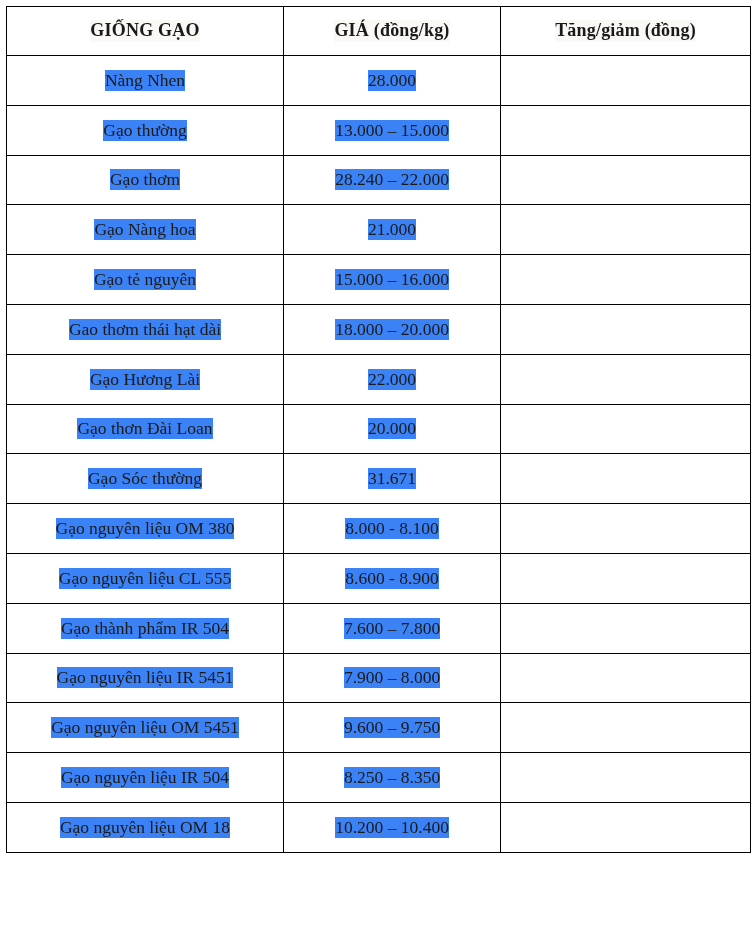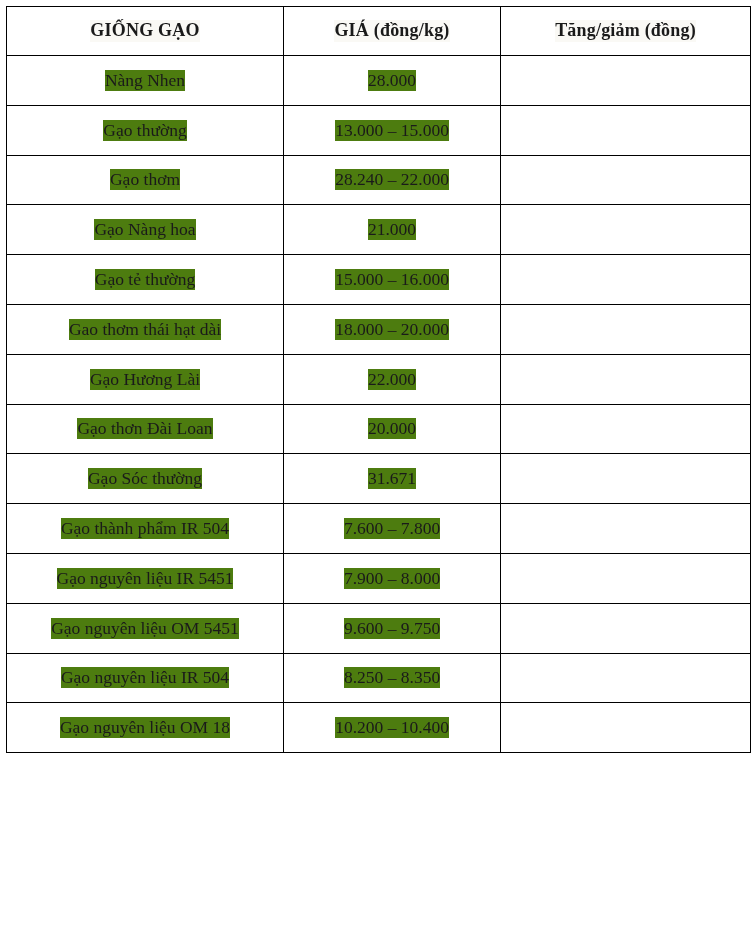--- a/index.html
+++ b/index.html
@@ -49,21 +49,21 @@
   table.price-table tbody td {
     height: 48.8px;
     font-weight: normal;
     font-size: 17.5px;
   }
   table.price-table tbody td.delta-cell {
     font-size: 17.5px;
   }
   .cell-text {
     display: inline-block;
-    background: #4d7c0f;
+    background: #3b82f6;
     line-height: 1.2;
     white-space: nowrap;
   }
   thead .cell-text {
     background: #faf9f5;
   }
 </style>
 </head>
 <body>
 
@@ -102,21 +102,21 @@
           <td><span class="cell-text">Gạo thơm</span></td>
           <td><span class="cell-text">28.240 – 22.000</span></td>
           <td class="delta-cell"><span class="cell-text"></span></td>
         </tr>
         <tr>
           <td><span class="cell-text">Gạo Nàng hoa</span></td>
           <td><span class="cell-text">21.000</span></td>
           <td class="delta-cell"><span class="cell-text"></span></td>
         </tr>
         <tr>
-          <td><span class="cell-text">Gạo tẻ thường</span></td>
+          <td><span class="cell-text">Gạo tẻ nguyên</span></td>
           <td><span class="cell-text">15.000 – 16.000</span></td>
           <td class="delta-cell"><span class="cell-text"></span></td>
         </tr>
         <tr>
           <td><span class="cell-text">Gao thơm thái hạt dài</span></td>
           <td><span class="cell-text">18.000 – 20.000</span></td>
           <td class="delta-cell"><span class="cell-text"></span></td>
         </tr>
         <tr>
           <td><span class="cell-text">Gạo Hương Lài</span></td>
@@ -124,20 +124,30 @@
           <td class="delta-cell"><span class="cell-text"></span></td>
         </tr>
         <tr>
           <td><span class="cell-text">Gạo thơn Đài Loan</span></td>
           <td><span class="cell-text">20.000</span></td>
           <td class="delta-cell"><span class="cell-text"></span></td>
         </tr>
         <tr>
           <td><span class="cell-text">Gạo Sóc thường</span></td>
           <td><span class="cell-text">31.671</span></td>
+          <td class="delta-cell"><span class="cell-text"></span></td>
+        </tr>
+        <tr>
+          <td><span class="cell-text">Gạo nguyên liệu OM 380</span></td>
+          <td><span class="cell-text">8.000 - 8.100</span></td>
+          <td class="delta-cell"><span class="cell-text"></span></td>
+        </tr>
+        <tr>
+          <td><span class="cell-text">Gạo nguyên liệu CL 555</span></td>
+          <td><span class="cell-text">8.600 - 8.900</span></td>
           <td class="delta-cell"><span class="cell-text"></span></td>
         </tr>
         <tr>
           <td><span class="cell-text">Gạo thành phẩm IR 504</span></td>
           <td><span class="cell-text">7.600 – 7.800</span></td>
           <td class="delta-cell"><span class="cell-text"></span></td>
         </tr>
         <tr>
           <td><span class="cell-text">Gạo nguyên liệu IR 5451</span></td>
           <td><span class="cell-text">7.900 – 8.000</span></td>

